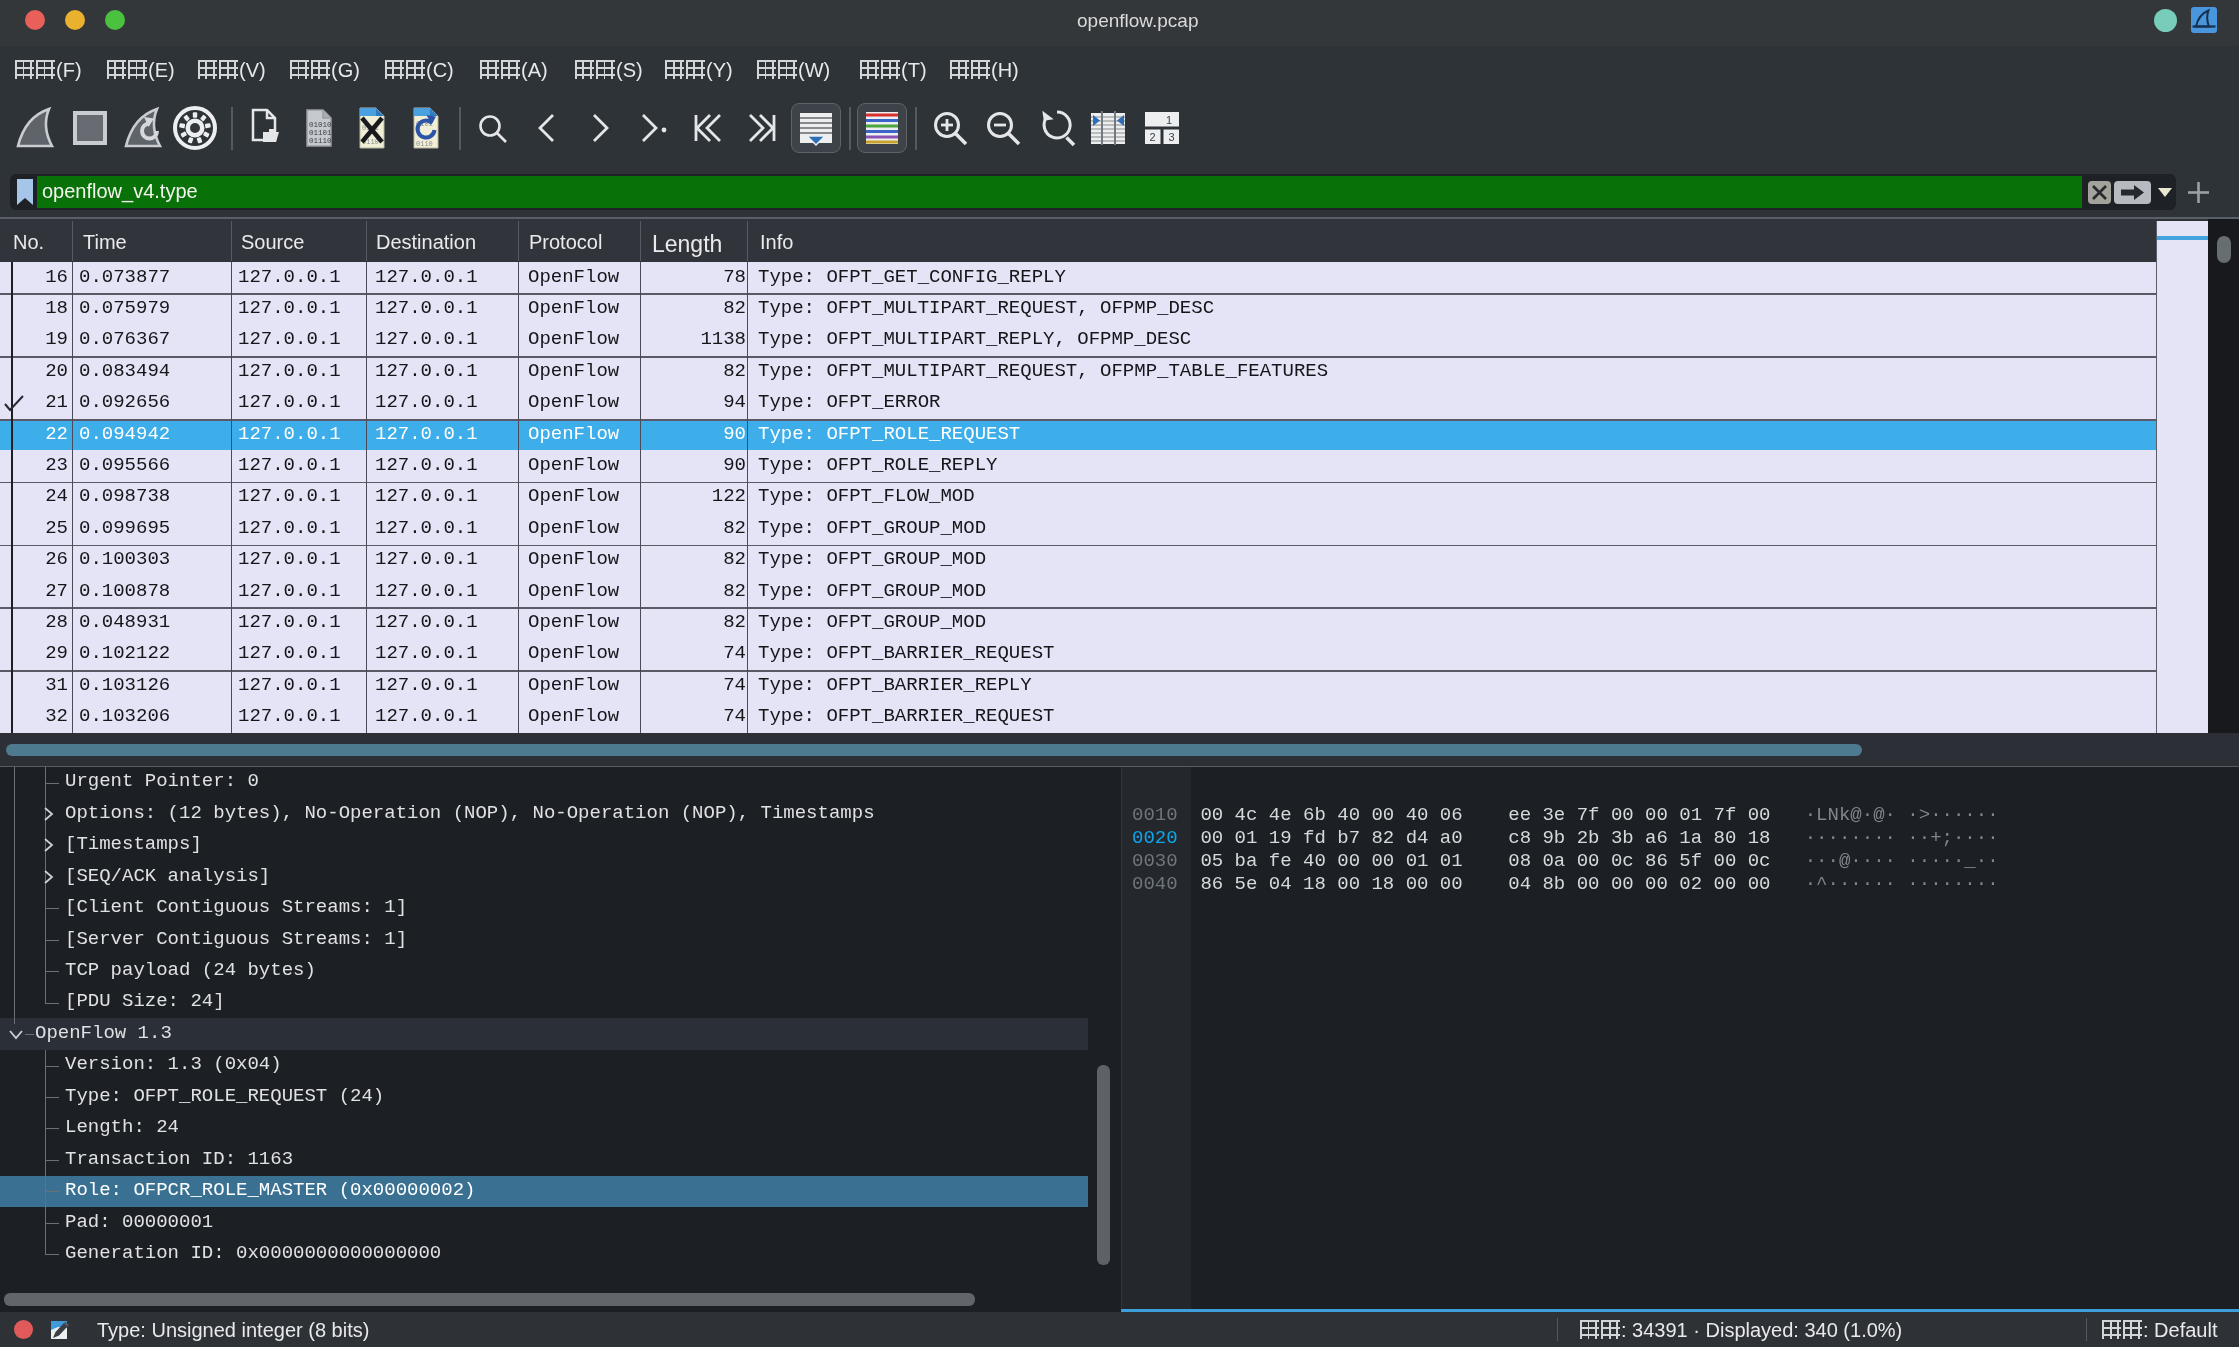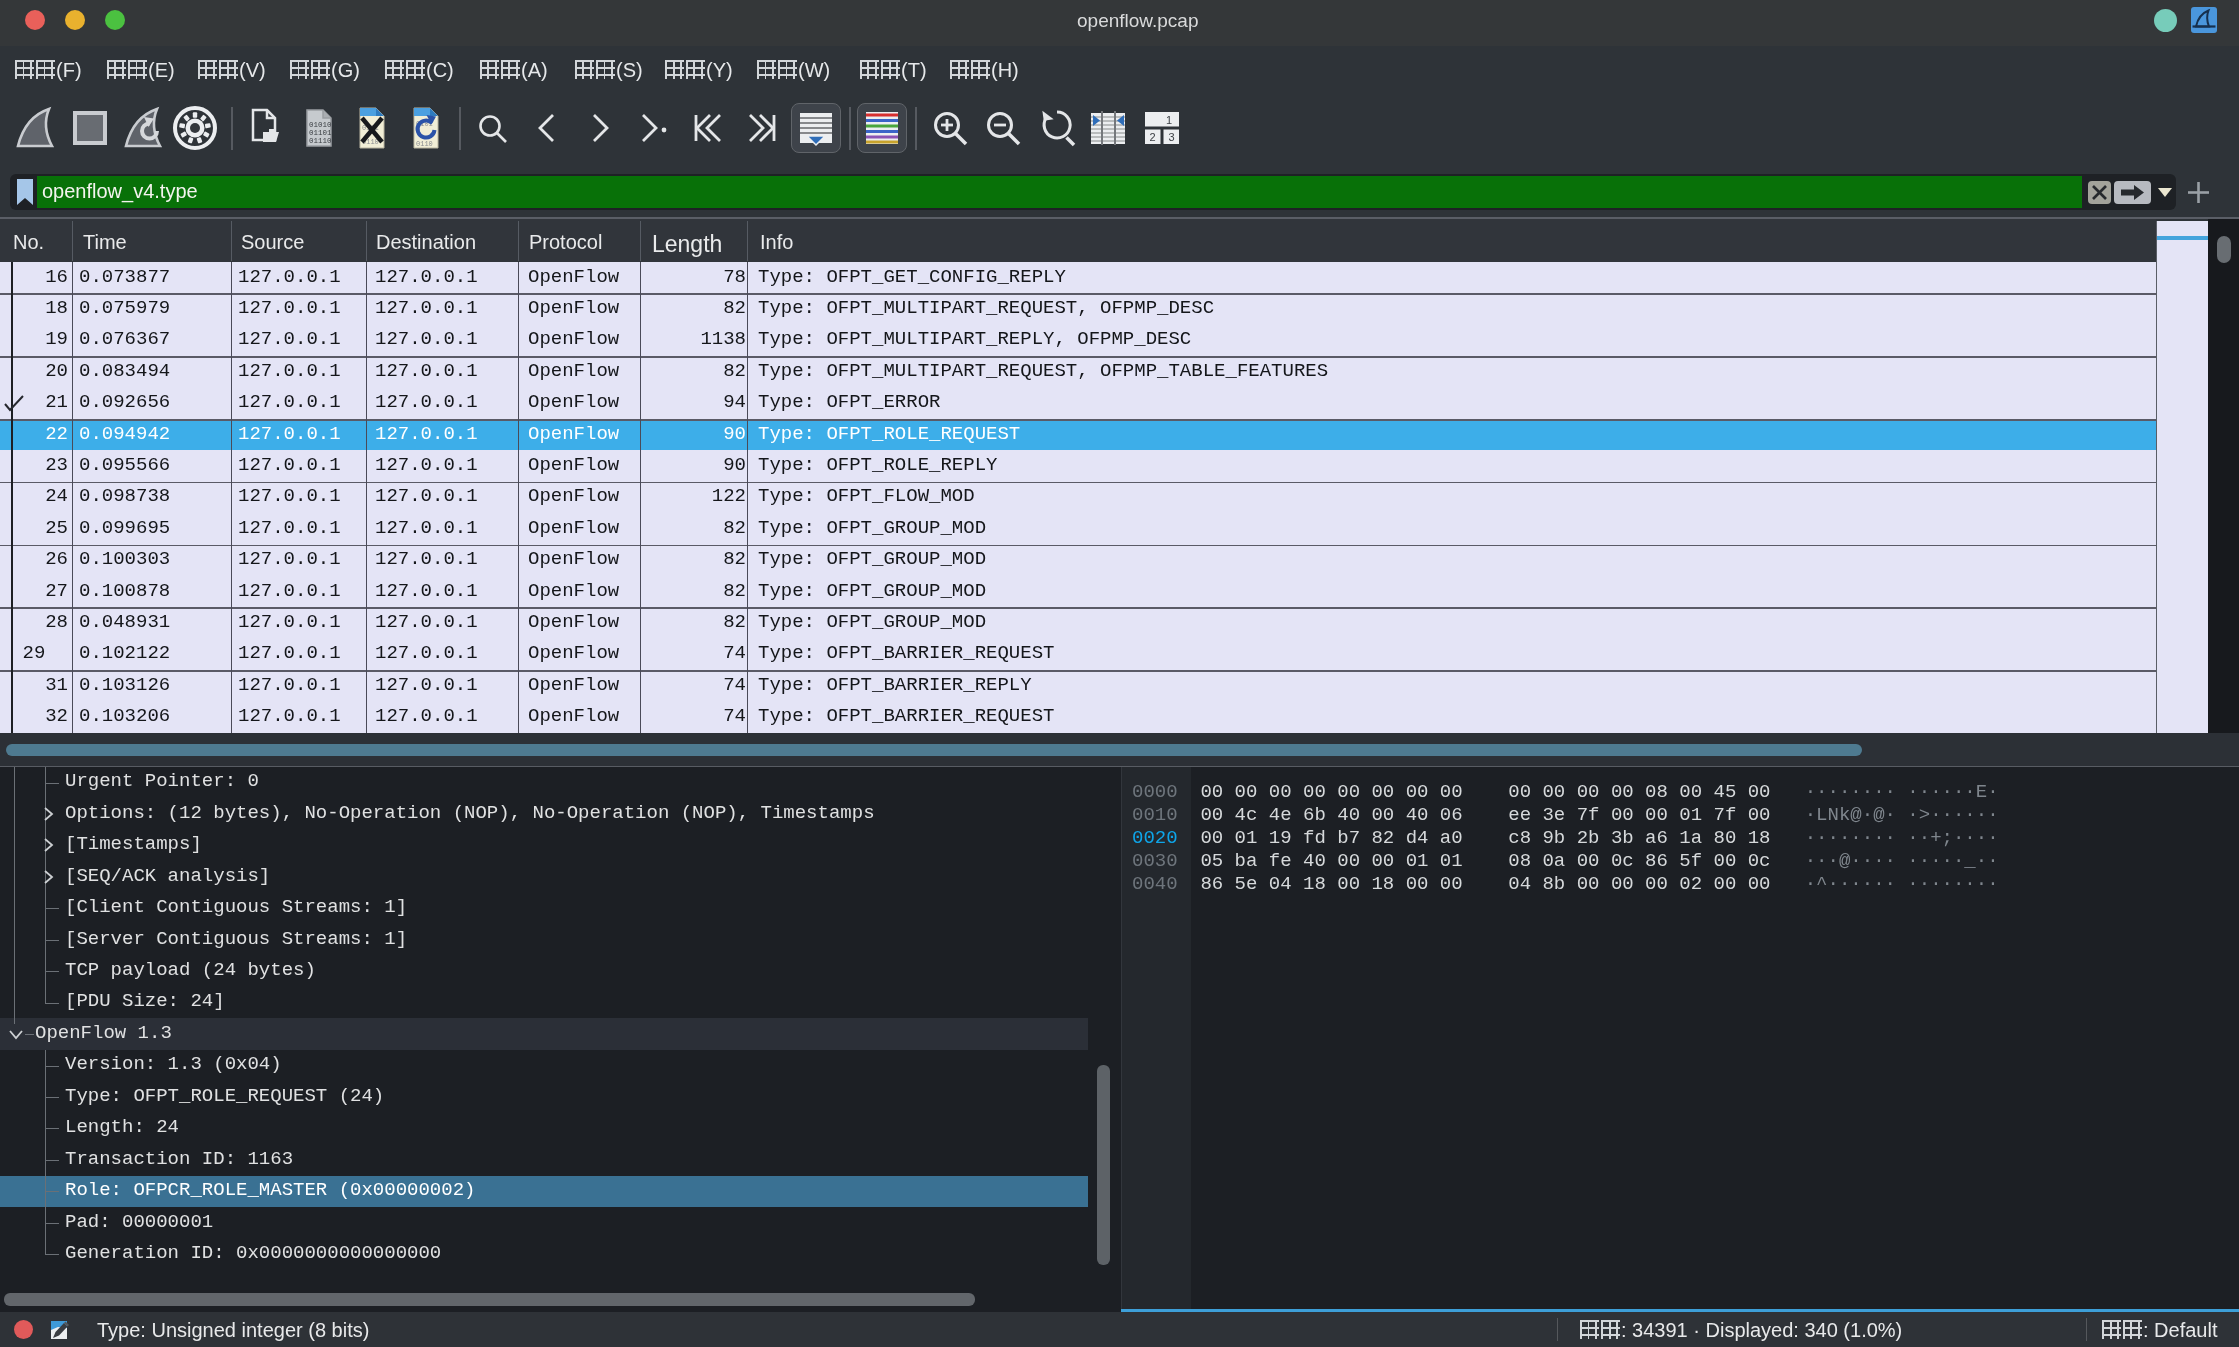--- a/index.html
+++ b/index.html
@@ -322,21 +322,21 @@
 <div class="mono abs" style="top:579.5px;left:528px;color:#14161a">OpenFlow</div>
 <div class="mono abs" style="top:579.5px;left:540px;width:206px;text-align:right;color:#14161a">82</div>
 <div class="mono abs" style="top:579.5px;left:758px;color:#14161a">Type: OFPT_GROUP_MOD</div>
 <div class="mono abs" style="top:610.9px;left:0;width:68px;text-align:right;color:#14161a">28</div>
 <div class="mono abs" style="top:610.9px;left:79px;color:#14161a">0.048931</div>
 <div class="mono abs" style="top:610.9px;left:238px;color:#14161a">127.0.0.1</div>
 <div class="mono abs" style="top:610.9px;left:375px;color:#14161a">127.0.0.1</div>
 <div class="mono abs" style="top:610.9px;left:528px;color:#14161a">OpenFlow</div>
 <div class="mono abs" style="top:610.9px;left:540px;width:206px;text-align:right;color:#14161a">82</div>
 <div class="mono abs" style="top:610.9px;left:758px;color:#14161a">Type: OFPT_GROUP_MOD</div>
-<div class="mono abs" style="top:642.3px;left:0;width:68px;text-align:center;color:#14161a">29</div>
+<div class="mono abs" style="top:642.3px;left:0;width:68px;text-align:right;color:#14161a">29</div>
 <div class="mono abs" style="top:642.3px;left:79px;color:#14161a">0.102122</div>
 <div class="mono abs" style="top:642.3px;left:238px;color:#14161a">127.0.0.1</div>
 <div class="mono abs" style="top:642.3px;left:375px;color:#14161a">127.0.0.1</div>
 <div class="mono abs" style="top:642.3px;left:528px;color:#14161a">OpenFlow</div>
 <div class="mono abs" style="top:642.3px;left:540px;width:206px;text-align:right;color:#14161a">74</div>
 <div class="mono abs" style="top:642.3px;left:758px;color:#14161a">Type: OFPT_BARRIER_REQUEST</div>
 <div class="mono abs" style="top:673.7px;left:0;width:68px;text-align:right;color:#14161a">31</div>
 <div class="mono abs" style="top:673.7px;left:79px;color:#14161a">0.103126</div>
 <div class="mono abs" style="top:673.7px;left:238px;color:#14161a">127.0.0.1</div>
 <div class="mono abs" style="top:673.7px;left:375px;color:#14161a">127.0.0.1</div>
@@ -401,21 +401,20 @@
 <div class="mono abs" style="left:65px;top:1084.7px;color:#e0e1e2">Type: OFPT_ROLE_REQUEST (24)</div>
 <div class="mono abs" style="left:65px;top:1116.1px;color:#e0e1e2">Length: 24</div>
 <div class="mono abs" style="left:65px;top:1147.6px;color:#e0e1e2">Transaction ID: 1163</div>
 <div class="mono abs" style="left:65px;top:1179.0px;color:#ffffff">Role: OFPCR_ROLE_MASTER (0x00000002)</div>
 <div class="mono abs" style="left:65px;top:1210.5px;color:#e0e1e2">Pad: 00000001</div>
 <div class="mono abs" style="left:65px;top:1241.9px;color:#e0e1e2">Generation ID: 0x0000000000000000</div>
 <div class="abs" style="left:1097px;top:1065px;width:13px;height:200px;border-radius:6px;background:#5d6267"></div>
 <div class="abs" style="left:4px;top:1293px;width:971px;height:13px;border-radius:6px;background:#62666b"></div>
 <div class="abs" style="left:1121px;top:767px;width:1118px;height:543px;background:#1c1f24;border-left:1px solid #32363c"></div>
 <div class="abs" style="left:1122px;top:767px;width:69px;height:543px;background:#24282d"></div>
-<div class="mono abs" style="left:1132px;top:781.1px"><span style="color:#6e757c">0000</span><span style="color:#d6d9db">  00 00 00 00 00 00 00 00    00 00 00 00 08 00 45 00</span><span style="color:#7f868d">   ········ ······E·</span></div>
 <div class="mono abs" style="left:1132px;top:804.0px"><span style="color:#6e757c">0010</span><span style="color:#d6d9db">  00 4c 4e 6b 40 00 40 06    ee 3e 7f 00 00 01 7f 00</span><span style="color:#7f868d">   ·LNk@·@· ·&gt;······</span></div>
 <div class="mono abs" style="left:1132px;top:826.9px"><span style="color:#0ea5e9">0020</span><span style="color:#d6d9db">  00 01 19 fd b7 82 d4 a0    c8 9b 2b 3b a6 1a 80 18</span><span style="color:#7f868d">   ········ ··+;····</span></div>
 <div class="mono abs" style="left:1132px;top:849.8px"><span style="color:#6e757c">0030</span><span style="color:#d6d9db">  05 ba fe 40 00 00 01 01    08 0a 00 0c 86 5f 00 0c</span><span style="color:#7f868d">   ···@···· ·····_··</span></div>
 <div class="mono abs" style="left:1132px;top:872.7px"><span style="color:#6e757c">0040</span><span style="color:#d6d9db">  86 5e 04 18 00 18 00 00    04 8b 00 00 00 02 00 00</span><span style="color:#7f868d">   ·^······ ········</span></div>
 <div class="abs" style="left:1121px;top:1309px;width:1118px;height:3px;background:#3d9fd8"></div>
 <div class="abs" style="left:0;top:1312px;width:2239px;height:35px;background:#2e3237"></div>
 <div class="abs" style="left:14px;top:1320px;width:19px;height:19px;border-radius:50%;background:#e05a5a"></div>
 <svg class="abs" style="left:50px;top:1319px" width="20" height="21" viewBox="0 0 20 21">
 <rect x="1" y="2" width="16" height="18" fill="#eceef0"></rect>
 <path d="M1 2 h16 v7 l-9 -1 -7 3 z" fill="#3e9ad8"></path>

